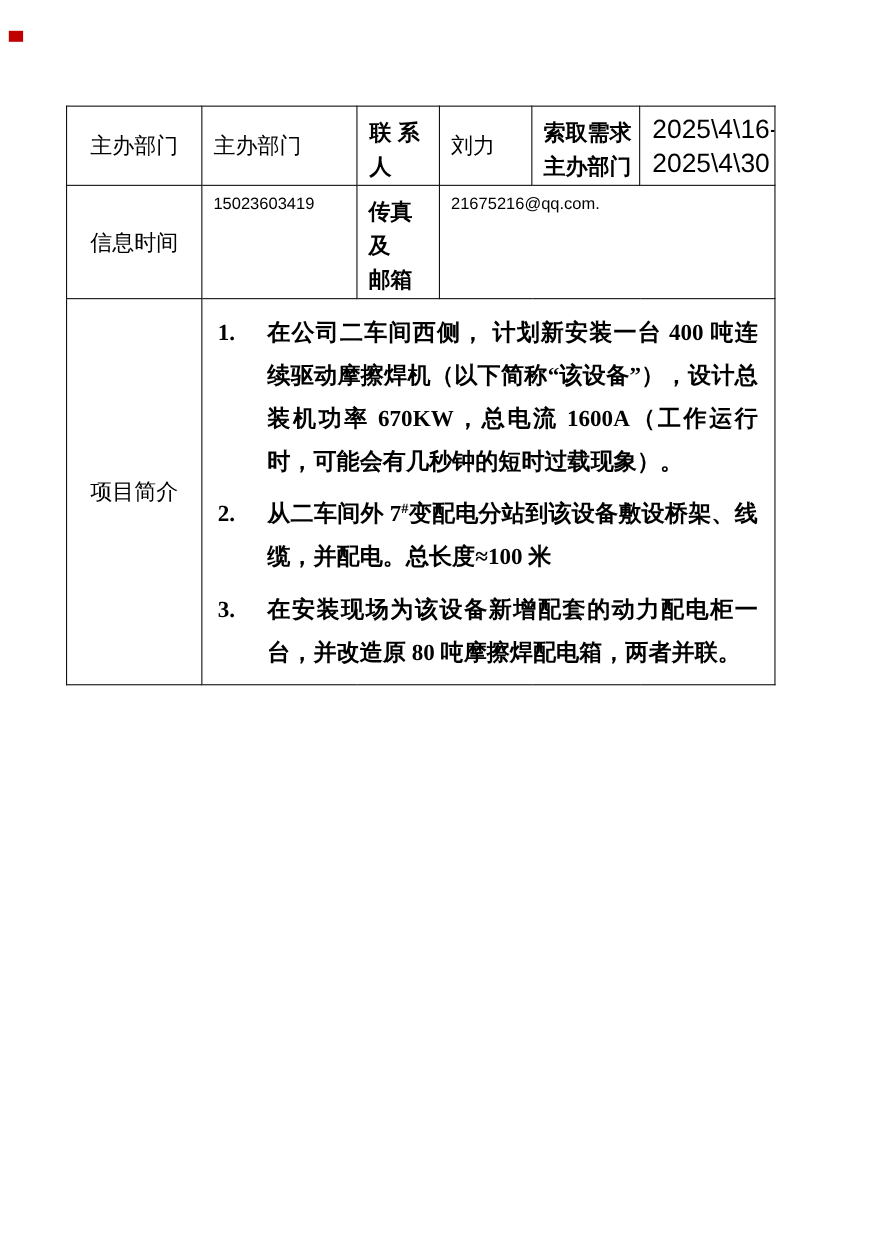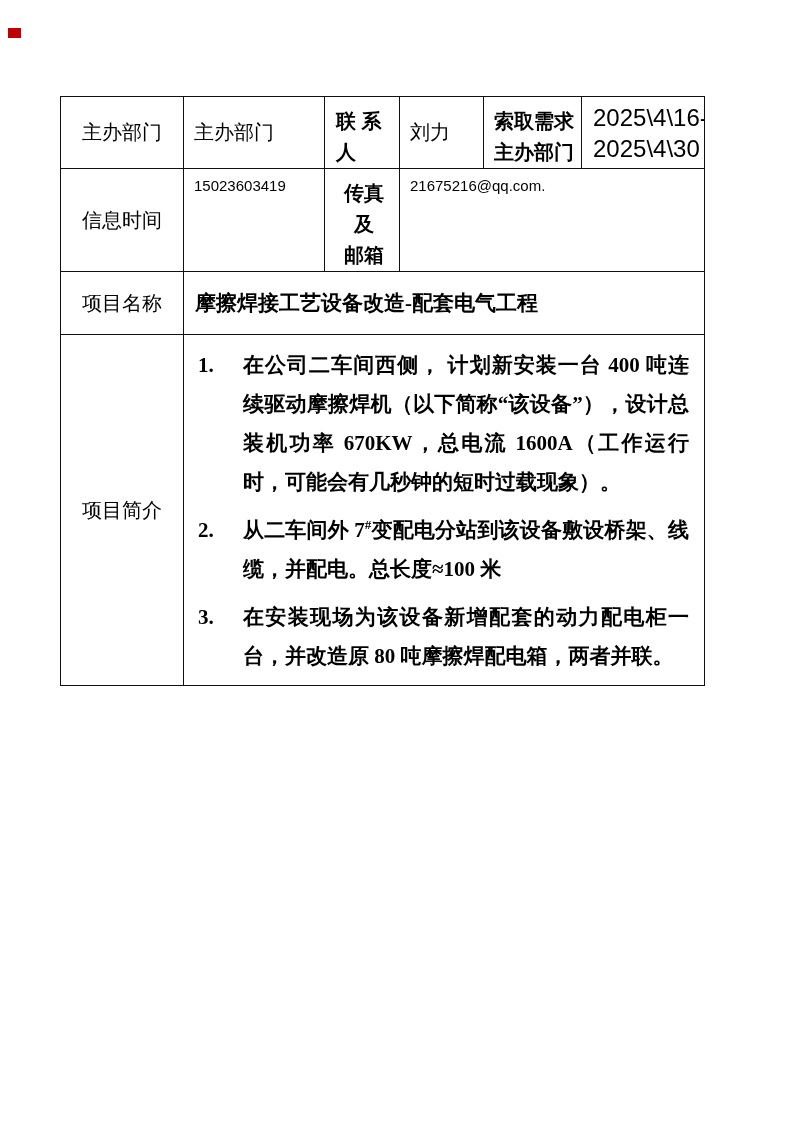--- a/index.html
+++ b/index.html
@@ -118,38 +118,30 @@
   </tr>
 
   <tr class="r2">
     <td class="label-cell">
       <span>信息时间</span>
     </td>
     <td class="value-cell phone-cell">
       <span>15023603419</span>
     </td>
     <td class="top-align">
-      <div class="two-line" style="padding-top:0;padding-left:10px;text-align:center;">
+      <div class="two-line" style="padding-top:0;padding-left:10px;">
         <span>传真及</span>
         <span class="l2">邮箱</span>
       </div>
     </td>
     <td class="value-cell email-cell" colspan="3">
       <span>21675216@qq.com.</span>
     </td>
   </tr>
 
-  <tr class="r3">
-    <td class="label-cell">
-      <span>项目名称</span>
-    </td>
-    <td class="proj-name-cell" colspan="5">
-      <span>摩擦焊接工艺设备改造-配套电气工程</span>
-    </td>
-  </tr>
 
   <tr class="r4">
     <td class="label-cell">
       <span>项目简介</span>
     </td>
     <td class="intro-cell" colspan="5">
       <div class="intro-list">
 
         <div class="intro-item">
           <span class="intro-num">1.</span>

